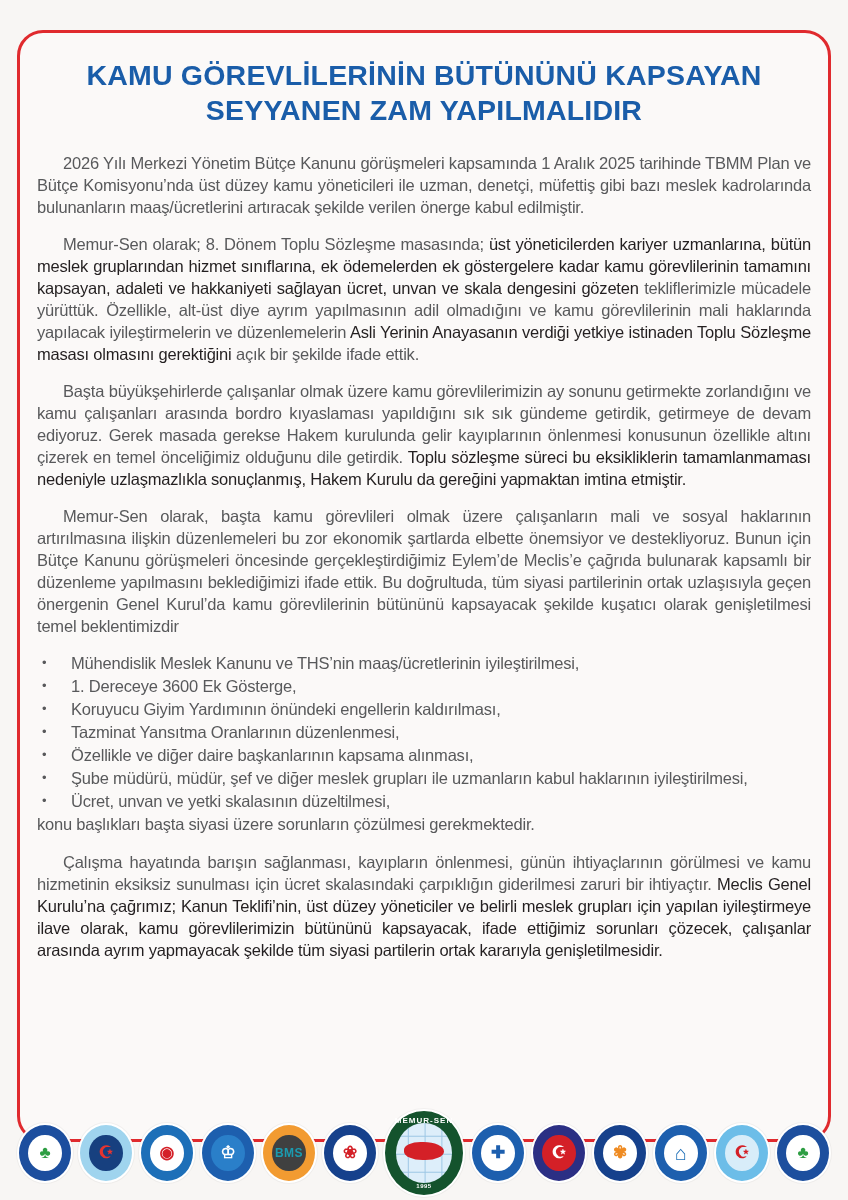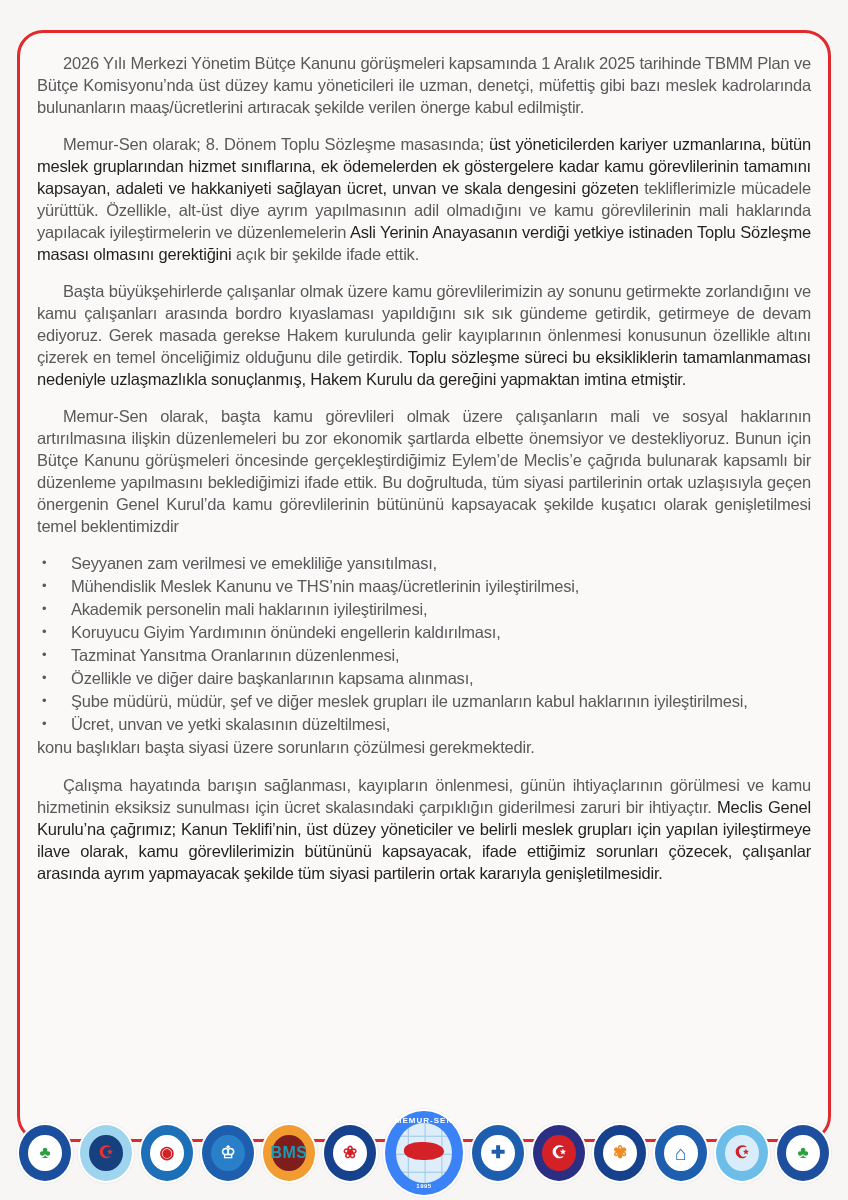--- a/index.html
+++ b/index.html
@@ -68,51 +68,54 @@
   }
   .globe::after{
     content:"";position:absolute;left:15%;top:32%;width:70%;height:30%;
     background:#d42027;border-radius:45% 55% 50% 50%;
   }
   
   .lg1{background:#1c4e9e;} .lg1 .inner{background:#ffffff;color:#2e9e43;}
   .lg2{background:#9fd4ee;} .lg2 .inner{background:#17407f;color:#e8332f;}
   .lg3{background:#1d6fb8;} .lg3 .inner{background:#ffffff;color:#d42027;}
   .lg4{background:#1d5fae;} .lg4 .inner{background:#2a7fc9;color:#ffffff;}
-  .lg5{background:#f29b31;} .lg5 .inner{background:#7f1d1d;color:#1b9bb0;font-size:16px;letter-spacing:0.5px;}
+  .lg5{background:#f29b31;} .lg5 .inner{background:#404040;color:#1b9bb0;font-size:12px;letter-spacing:0.5px;}
   .lg6{background:#16418c;} .lg6 .inner{background:#ffffff;color:#d42027;}
-  .lg7{background:#3b82f6;}
+  .lg7{background:#14532d;}
   .lg8{background:#1d5fae;} .lg8 .inner{background:#ffffff;color:#1d5fae;}
   .lg9{background:#2b2f84;} .lg9 .inner{background:#d42027;color:#ffffff;}
   .lg10{background:#16418c;} .lg10 .inner{background:#ffffff;color:#ef8b22;}
   .lg11{background:#1d5fae;} .lg11 .inner{background:#ffffff;color:#1d6fb8;font-size:20px;}
   .lg12{background:#6cbde8;} .lg12 .inner{background:#d8edf9;color:#d42027;}
   .lg13{background:#1d4f9e;} .lg13 .inner{background:#ffffff;color:#2e9e43;}
 </style>
 </head>
 <body>
 
 <div class="frame"></div>
 
 <div class="content">
 
+  <div class="title">
+    <div>KAMU GÖREVLİLERİNİN BÜTÜNÜNÜ KAPSAYAN</div>
+    <div>SEYYANEN ZAM YAPILMALIDIR</div>
+  </div>
 
   <p class="para"><span>2026 Yılı Merkezi Yönetim Bütçe Kanunu görüşmeleri kapsamında 1 Aralık 2025 tarihinde TBMM Plan ve Bütçe Komisyonu’nda üst düzey kamu yöneticileri ile uzman, denetçi, müfettiş gibi bazı meslek kadrolarında bulunanların maaş/ücretlerini artıracak şekilde verilen önerge kabul edilmiştir.</span></p>
 
   <p class="para"><span>Memur-Sen olarak; 8. Dönem Toplu Sözleşme masasında; </span><b class="bd">üst yöneticilerden kariyer uzmanlarına, bütün meslek gruplarından hizmet sınıflarına, ek ödemelerden ek göstergelere kadar kamu görevlilerinin tamamını kapsayan, adaleti ve hakkaniyeti sağlayan ücret, unvan ve skala dengesini gözeten</b><span> tekliflerimizle mücadele yürüttük. Özellikle, alt-üst diye ayrım yapılmasının adil olmadığını ve kamu görevlilerinin mali haklarında yapılacak iyileştirmelerin ve düzenlemelerin </span><b class="bd">Asli Yerinin Anayasanın verdiği yetkiye istinaden Toplu Sözleşme masası olmasını gerektiğini</b><span> açık bir şekilde ifade ettik.</span></p>
 
   <p class="para"><span>Başta büyükşehirlerde çalışanlar olmak üzere kamu görevlilerimizin ay sonunu getirmekte zorlandığını ve kamu çalışanları arasında bordro kıyaslaması yapıldığını sık sık gündeme getirdik, getirmeye de devam ediyoruz. Gerek masada gerekse Hakem kurulunda gelir kayıplarının önlenmesi konusunun özellikle altını çizerek en temel önceliğimiz olduğunu dile getirdik. </span><b class="bd">Toplu sözleşme süreci bu eksikliklerin tamamlanmaması nedeniyle uzlaşmazlıkla sonuçlanmış, Hakem Kurulu da gereğini yapmaktan imtina etmiştir.</b></p>
 
   <p class="para"><span>Memur-Sen olarak, başta kamu görevlileri olmak üzere çalışanların mali ve sosyal haklarının artırılmasına ilişkin düzenlemeleri bu zor ekonomik şartlarda elbette önemsiyor ve destekliyoruz. Bunun için Bütçe Kanunu görüşmeleri öncesinde gerçekleştirdiğimiz Eylem’de Meclis’e çağrıda bulunarak kapsamlı bir düzenleme yapılmasını beklediğimizi ifade ettik. Bu doğrultuda, tüm siyasi partilerinin ortak uzlaşısıyla geçen önergenin Genel Kurul’da kamu görevlilerinin bütününü kapsayacak şekilde kuşatıcı olarak genişletilmesi temel beklentimizdir</span></p>
 
 
   <ul class="demands">
-    <li><span>Seyyanen zam verilmesi ve emekliliğe yansıtılması,</span></li>
     <li><span>Mühendislik Meslek Kanunu ve THS’nin maaş/ücretlerinin iyileştirilmesi,</span></li>
-    <li><span>Akademik personelin mali haklarının iyileştirilmesi,</span></li>
+    <li><span>1. Dereceye 3600 Ek Gösterge,</span></li>
     <li><span>Koruyucu Giyim Yardımının önündeki engellerin kaldırılması,</span></li>
     <li><span>Tazminat Yansıtma Oranlarının düzenlenmesi,</span></li>
     <li><span>Özellikle ve diğer daire başkanlarının kapsama alınması,</span></li>
     <li><span>Şube müdürü, müdür, şef ve diğer meslek grupları ile uzmanların kabul haklarının iyileştirilmesi,</span></li>
     <li><span>Ücret, unvan ve yetki skalasının düzeltilmesi,</span></li>
   </ul>
 
   <p class="para list-outro"><span>konu başlıkları başta siyasi üzere sorunların çözülmesi gerekmektedir.</span></p>
 
   <p class="para"><span>Çalışma hayatında barışın sağlanması, kayıpların önlenmesi, günün ihtiyaçlarının görülmesi ve kamu hizmetinin eksiksiz sunulması için ücret skalasındaki çarpıklığın giderilmesi zaruri bir ihtiyaçtır. </span><b class="bd">Meclis Genel Kurulu’na çağrımız; Kanun Teklifi’nin, üst düzey yöneticiler ve belirli meslek grupları için yapılan iyileştirmeye ilave olarak, kamu görevlilerimizin bütününü kapsayacak, ifade ettiğimiz sorunları çözecek, çalışanlar arasında ayrım yapmayacak şekilde tüm siyasi partilerin ortak kararıyla genişletilmesidir.</b></p>

